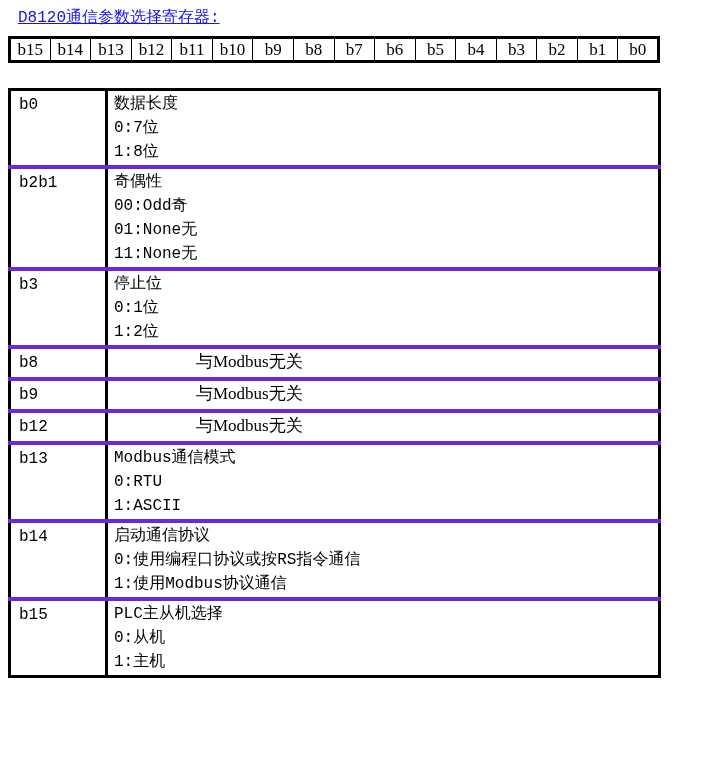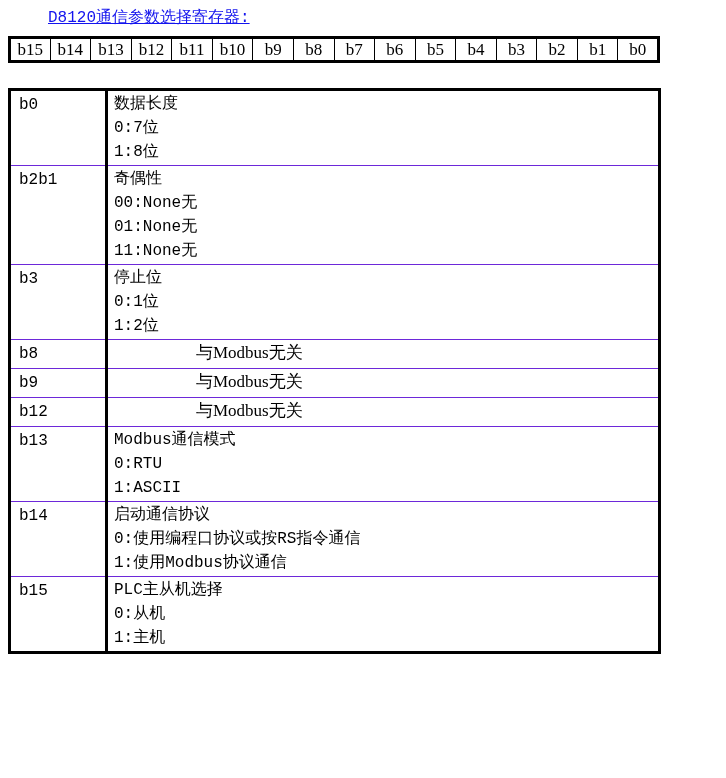--- a/index.html
+++ b/index.html
@@ -23,21 +23,20 @@
   .title {
     position: absolute;
     left: 18px;
     top: 8px;
     font-size: 16px;
     line-height: 21px;
     color: #1414ee;
     text-decoration: underline;
     white-space: nowrap;
     font-family: "Liberation Mono", "DejaVu Sans Mono", monospace;
-    margin-left: 30px;
   }
   table {
     border-collapse: collapse;
   }
   .bit-table {
     position: absolute;
     left: 8px;
     top: 36px;
     width: 652px;
     table-layout: fixed;
@@ -53,21 +52,21 @@
     vertical-align: middle;
   }
   .main-table {
     position: absolute;
     left: 8px;
     top: 88px;
     width: 653px;
     border: 3px solid #000;
   }
   .main-table tr {
-    border-top: 1px solid #6d28d9;
+    border-top: 4px solid #6d28d9;
   }
   .main-table tr:first-child {
     border-top: none;
   }
   .bit-cell {
     width: 86px;
     border-right: 3px solid #000;
     vertical-align: top;
     padding: 2px 0 2px 8px;
     font-size: 16px;
@@ -132,21 +131,21 @@
           <td class="desc-cell">
             <div class="desc-line">数据长度</div>
             <div class="desc-line">0:7位</div>
             <div class="desc-line">1:8位</div>
           </td>
         </tr>
         <tr>
           <td class="bit-cell">b2b1</td>
           <td class="desc-cell">
             <div class="desc-line">奇偶性</div>
-            <div class="desc-line">00:None无</div>
+            <div class="desc-line">00:Odd奇</div>
             <div class="desc-line">01:None无</div>
             <div class="desc-line">11:None无</div>
           </td>
         </tr>
         <tr>
           <td class="bit-cell">b3</td>
           <td class="desc-cell">
             <div class="desc-line">停止位</div>
             <div class="desc-line">0:1位</div>
             <div class="desc-line">1:2位</div>

